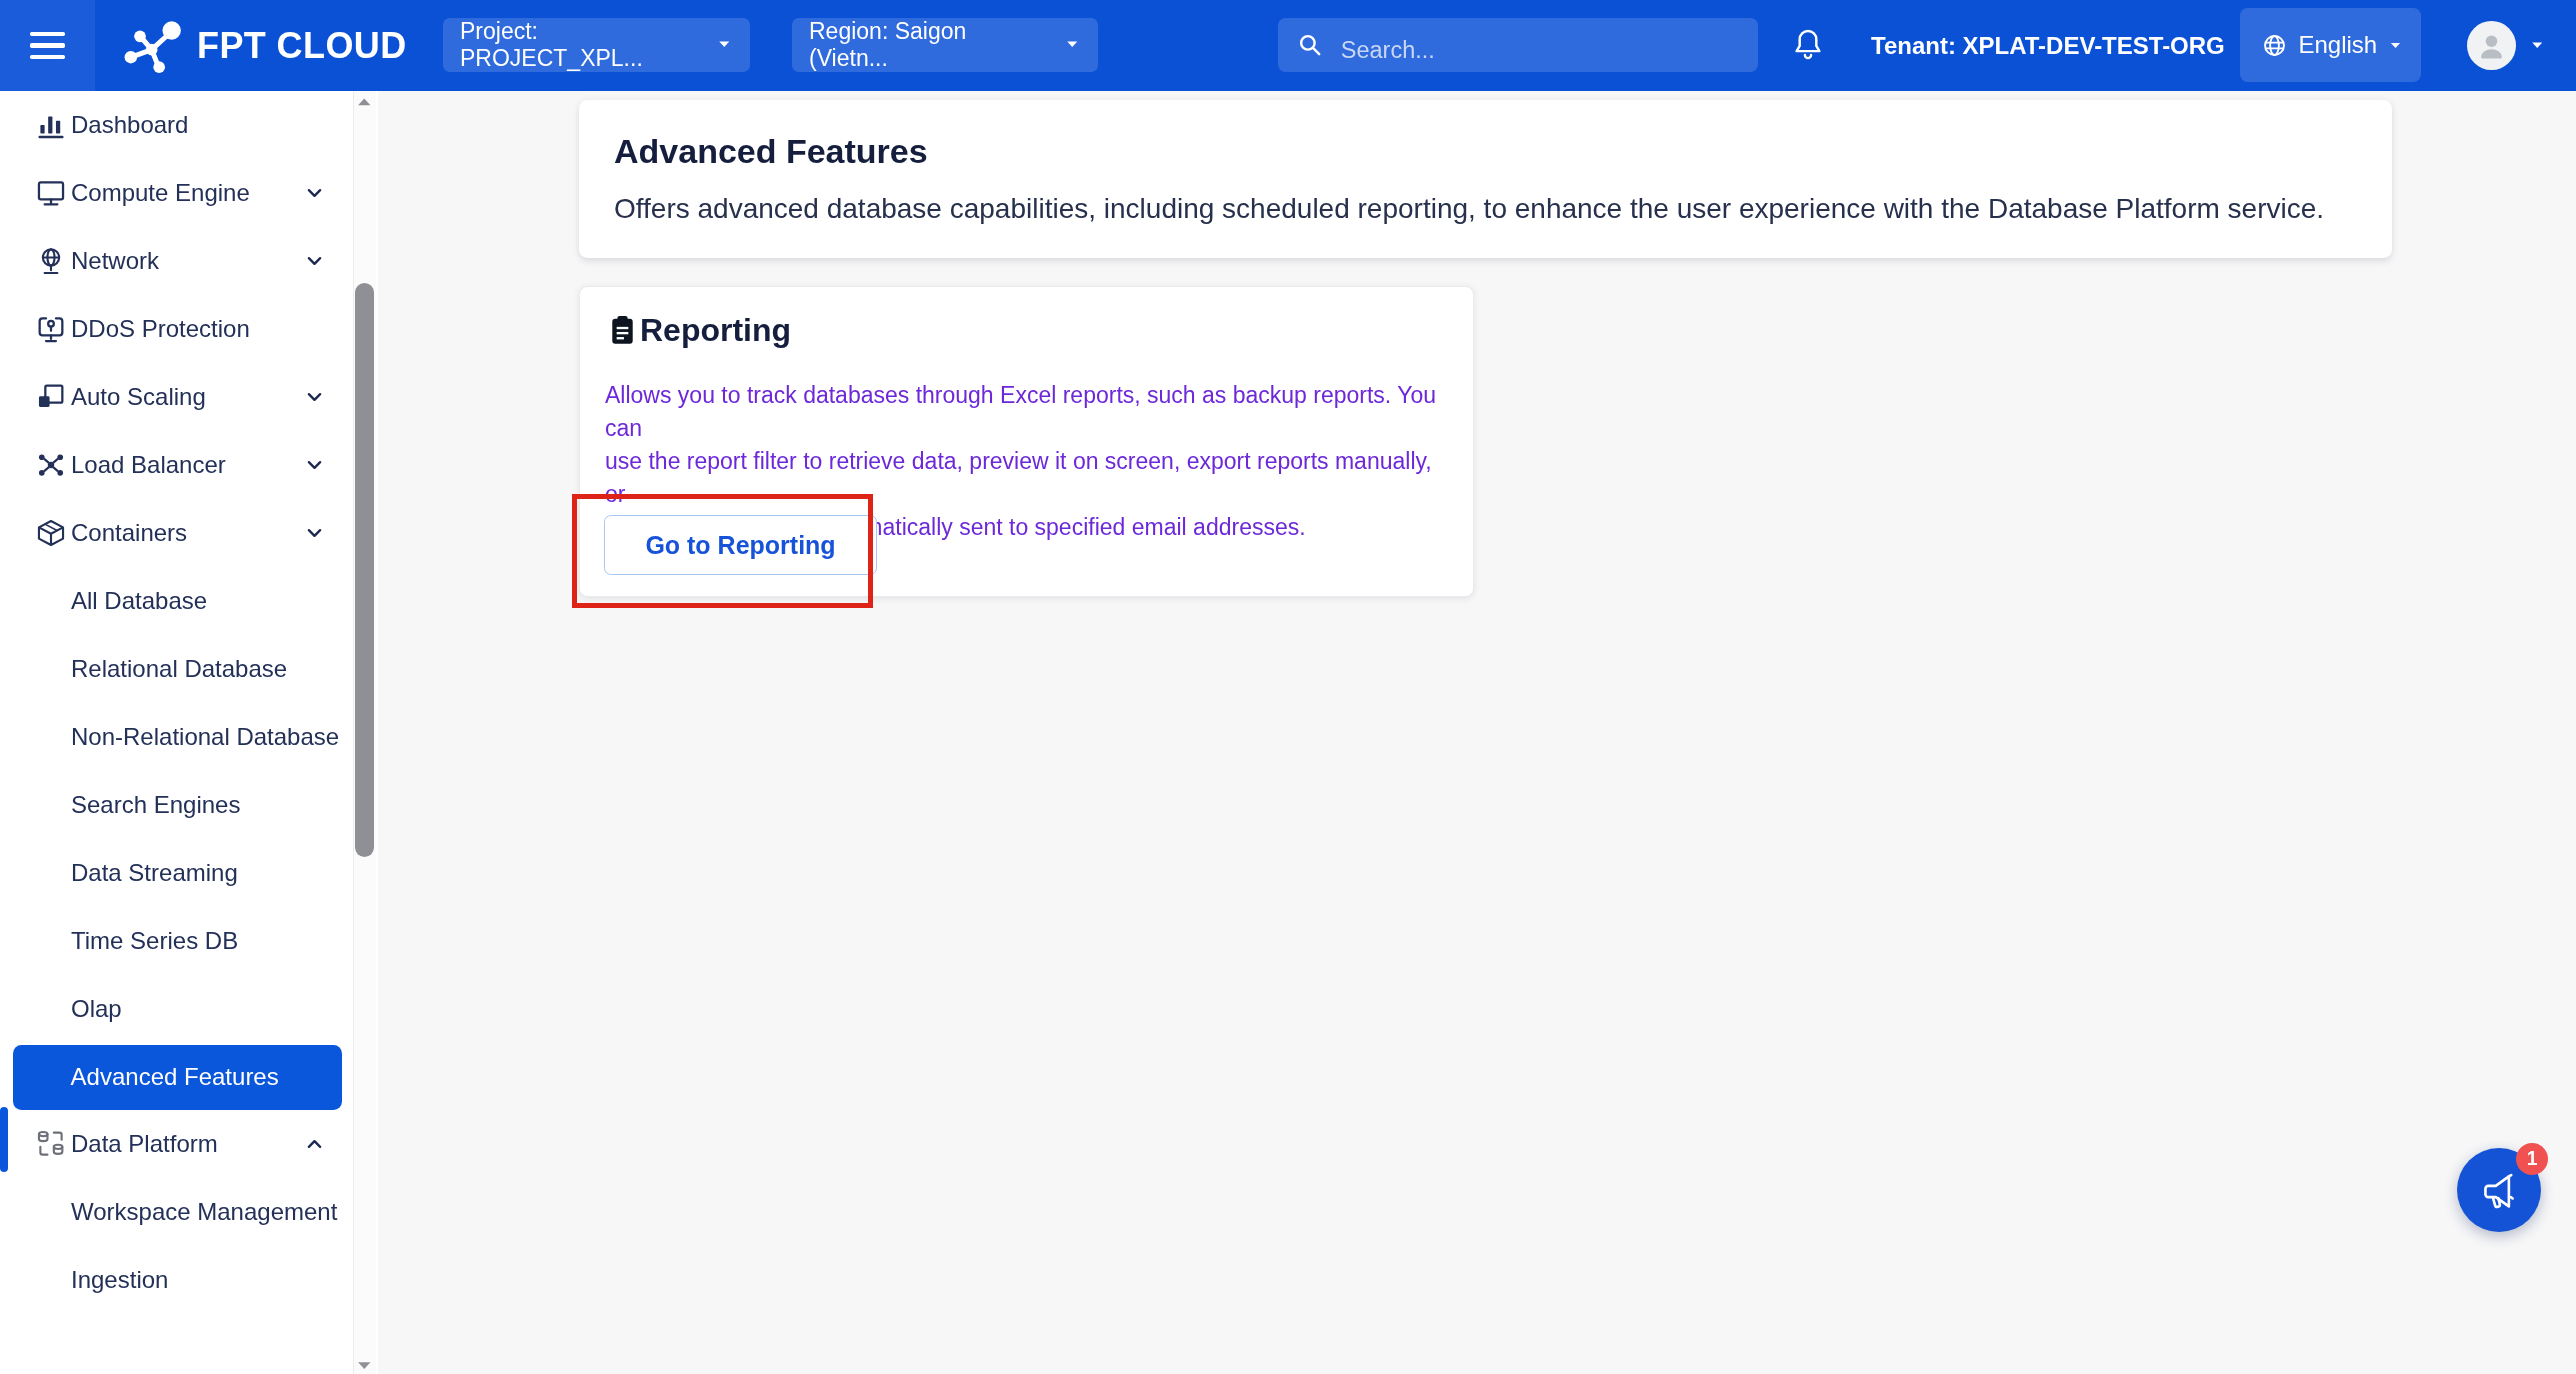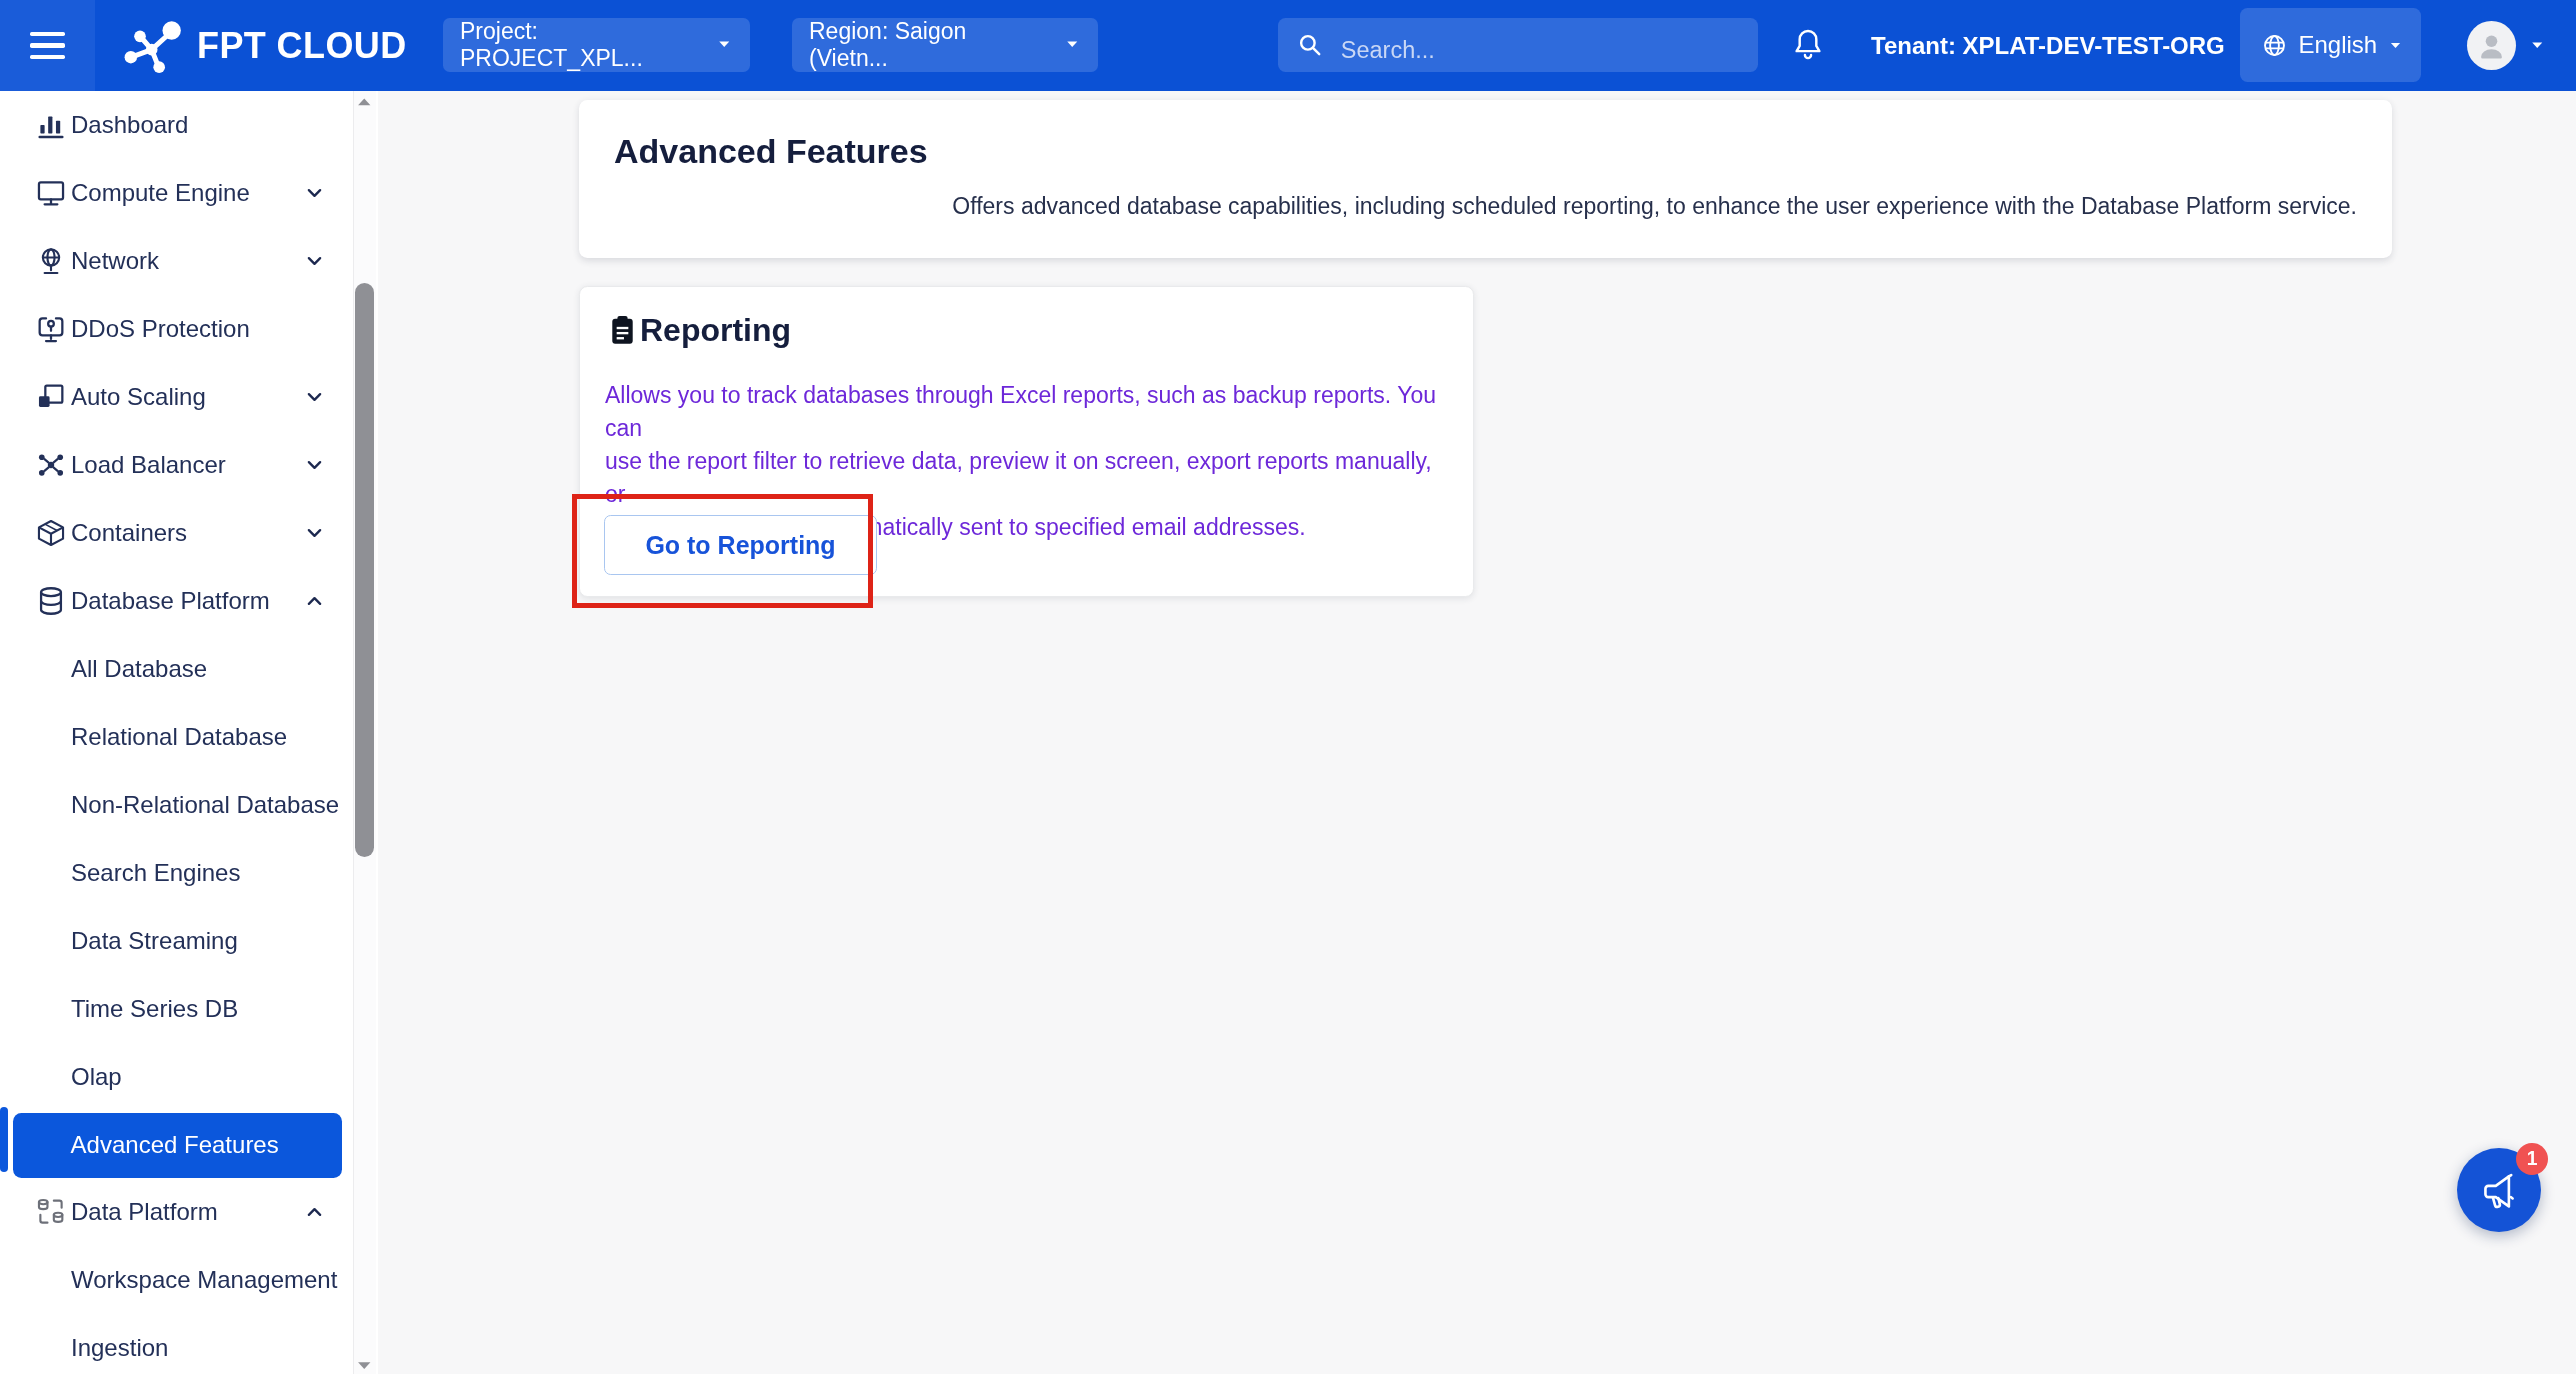--- a/index.html
+++ b/index.html
@@ -55,21 +55,21 @@
     border-left:0.8px solid #ececee;box-sizing:border-box;}
   .sb-thumb{position:absolute;left:1.7px;top:192px;width:18.5px;height:574px;background:#8f9095;border-radius:10px;cursor:grab;}
   .sb-up,.sb-down{position:absolute;left:1.7px;width:18.5px;height:18.5px;cursor:pointer;}
   .sb-up{top:1.7px;} .sb-down{bottom:0px;}
 
   
   .main{position:absolute;left:378px;top:91px;width:2198px;height:1283px;background:#f7f7f8;}
   .header-card{position:absolute;left:201px;top:9.2px;width:1813px;height:158px;background:#fff;
     border-radius:8.4px;box-shadow:0 2.5px 7.6px rgba(40,50,70,.14);box-sizing:border-box;padding:32px 35px;}
   .header-card h1{margin:0;font-size:34px;font-weight:bold;color:#151e3d;}
-  .header-card p{margin:22px 0 0 0;font-size:23px;color:#27304c;text-align:right;}
+  .header-card p{margin:22px 0 0 0;font-size:28px;color:#27304c;}
   .report-card{position:absolute;left:201px;top:195px;width:895px;height:311px;background:#fff;
     border:0.8px solid #e9eaec;border-radius:8.4px;box-shadow:0 1.7px 5.9px rgba(40,50,70,.10);
     box-sizing:border-box;padding:25px 25px;}
   .card-title-row{display:flex;align-items:center;gap:0;}
   .card-title-row svg{width:35px;height:35px;}
   .card-title-row h2{margin:0;font-size:32px;font-weight:bold;color:#151e3d;}
   .card-desc{margin-top:30px;font-size:23px;line-height:33px;color:#6d28d9;}
   .go-btn{position:absolute;left:24px;top:228px;width:273px;height:60px;background:#fff;
     border:1.7px solid #a9c6f0;border-radius:6.7px;color:#1753d9;font-weight:bold;font-size:25px;
     display:flex;align-items:center;justify-content:center;cursor:pointer;
@@ -346,29 +346,20 @@
       </div>
       <div class="srow">
         <svg class="micon" viewBox="0 0 40 40" width="34" height="34">
           <use href="#ic-containers"></use>
         </svg>
         <span class="mlabel">Containers</span>
         <svg class="chev" viewBox="0 0 32 32" width="27" height="27">
           <use href="#ic-chevron-down"></use>
         </svg>
       </div>
-      <div class="srow">
-        <svg class="micon" viewBox="0 0 40 40" width="34" height="34">
-          <use href="#ic-database"></use>
-        </svg>
-        <span class="mlabel">Database Platform</span>
-        <svg class="chev" viewBox="0 0 32 32" width="27" height="27">
-          <use href="#ic-chevron-up"></use>
-        </svg>
-      </div>
       <div class="srow sub">
         <span class="mlabel">All Database</span>
       </div>
       <div class="srow sub">
         <span class="mlabel">Relational Database</span>
       </div>
       <div class="srow sub">
         <span class="mlabel">Non-Relational Database</span>
       </div>
       <div class="srow sub">

